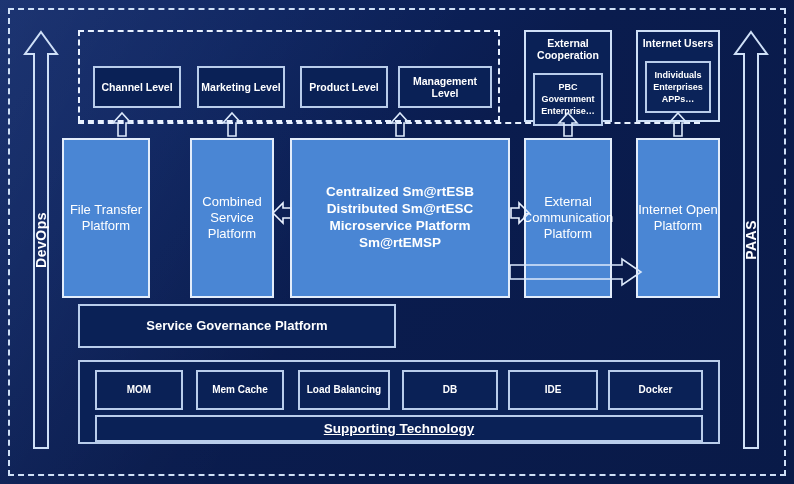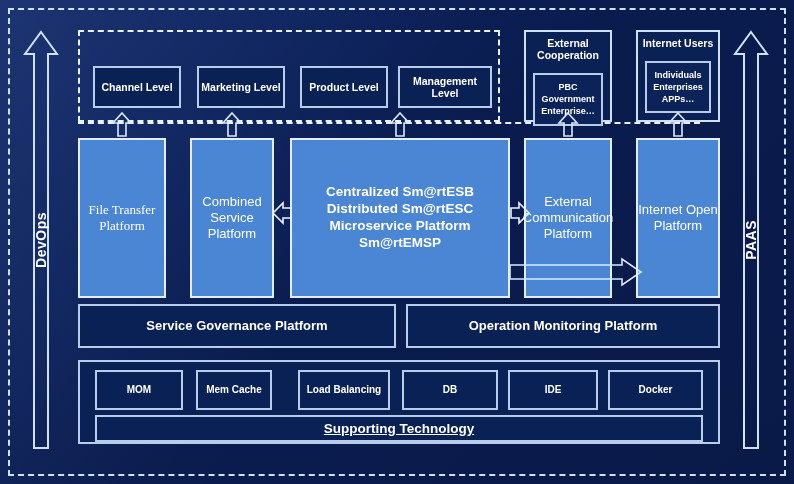--- a/index.html
+++ b/index.html
@@ -70,39 +70,39 @@
   .grp .grp-title{padding:5px 2px 12px;line-height:1.15;}
   .grp .grp-inner{
     margin:0 7px 7px;border:2px solid #b9cdeb;background:#0b2359;
     font-size:9px;font-weight:bold;line-height:1.35;padding:6px 2px;
   }
   .ext-coop{left:524px;top:30px;width:88px;height:92px;}
   .net-users{left:636px;top:30px;width:84px;height:92px;}
 
   
   .plat{top:138px;height:160px;font-size:13px;font-weight:normal;}
-  .p-file{left:78px;width:88px;font-family:Liberation Serif, serif;}
+  .p-file{left:62px;width:88px;}
   .p-comb{left:190px;width:84px;}
   .p-core{left:290px;width:220px;font-size:13.5px;font-weight:bold;}
   .p-extc{left:524px;width:88px;}
   .p-inet{left:636px;width:84px;height:160px;}
 
   
   .gov{top:304px;height:44px;font-size:13px;}
   .gov1{left:78px;width:318px;}
   .gov2{left:406px;width:314px;}
 
   
   .sup-wrap{
     left:78px;top:360px;width:642px;height:84px;
     border:2px solid #b9cdeb;background:#0a2156;
   }
   .tech{top:370px;height:40px;font-size:10px;}
   .t1{left:95px;width:88px;}
-  .t2{left:196px;width:76px;}
+  .t2{left:196px;width:88px;}
   .t3{left:298px;width:92px;}
   .t4{left:402px;width:96px;text-align:center;}
   .t5{left:508px;width:90px;}
   .t6{left:608px;width:95px;}
   .sup-bar{
     left:95px;top:415px;width:608px;height:27px;
     font-size:13.5px;
     text-decoration:underline;
   }
 
@@ -235,23 +235,20 @@
 
   <div class="abs h-arrow" style="left:510px;top:258px;">
     <svg width="132" height="28" viewBox="0 0 132 28">
       <polygon points="0,7 112,7 112,1 131,14 112,27 112,21 0,21" fill="none" stroke="#dce9fb" stroke-width="1.6"></polygon>
     </svg>
   </div>
 
   <div class="abs obox gov gov1">
     <span>Service Governance Platform</span>
   </div>
-  <div class="abs obox gov gov2">
-    <span>Operation Monitoring Platform</span>
-  </div>
 
   <div class="abs sup-wrap"></div>
 
   <div class="abs obox tech t1">
     <span>MOM</span>
   </div>
   <div class="abs obox tech t2">
     <span>Mem Cache</span>
   </div>
   <div class="abs obox tech t3">

